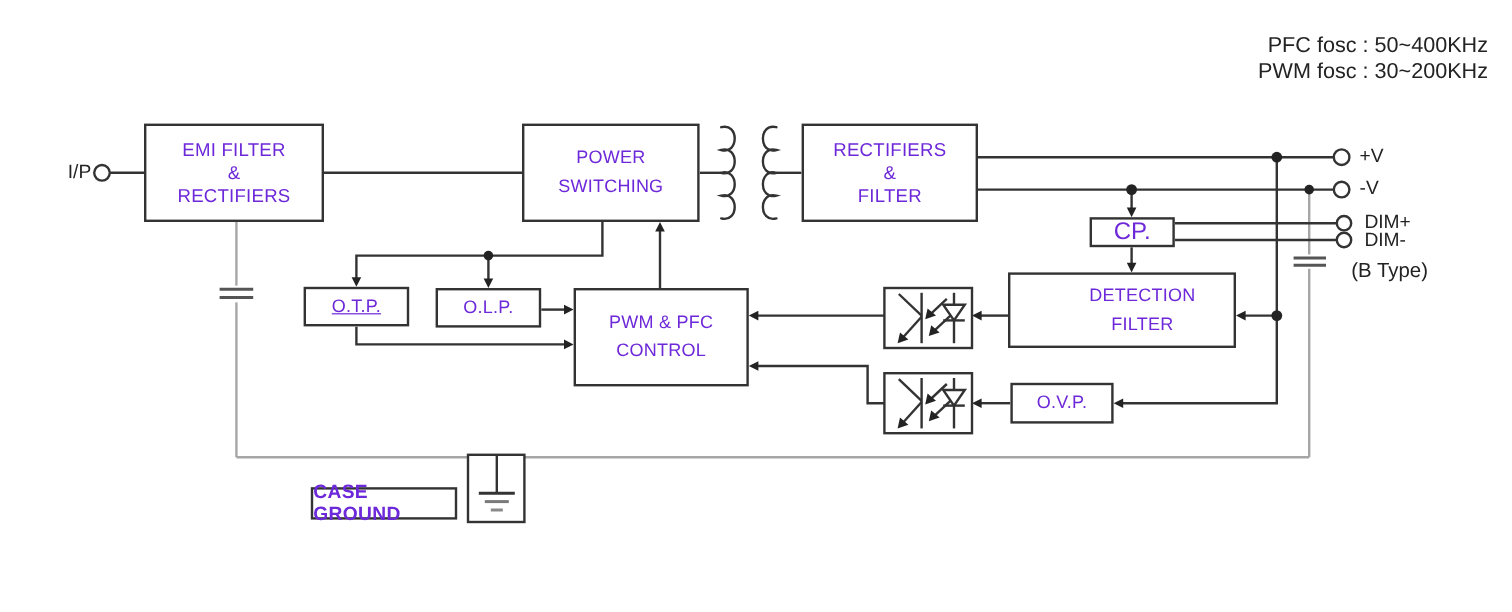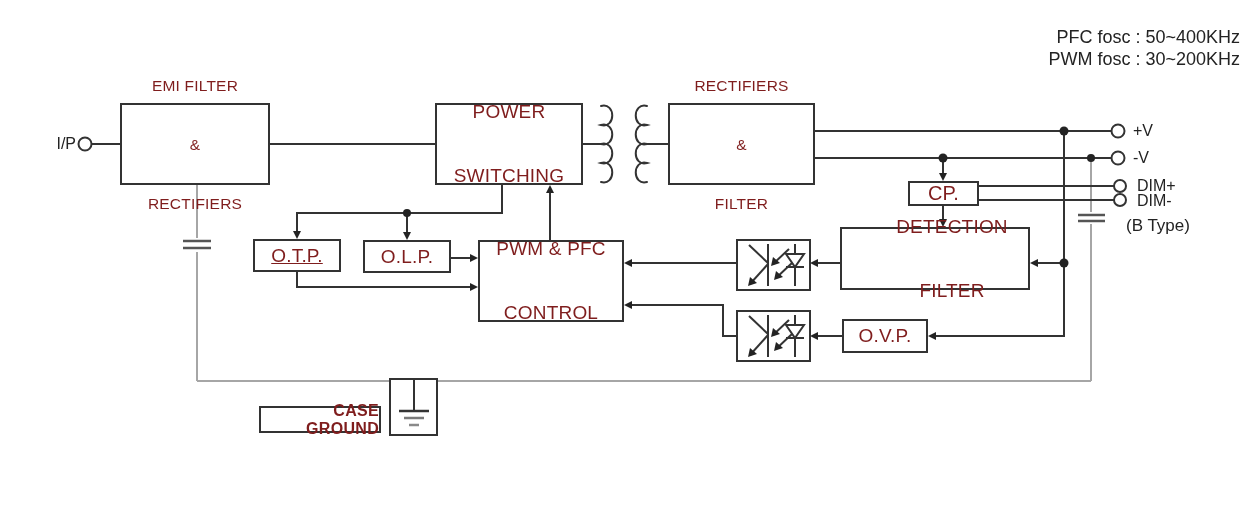--- a/index.html
+++ b/index.html
@@ -1,23 +1,23 @@
 <!DOCTYPE html>
 <html><head>
 <meta charset="utf-8">
 <style>
   html,body{margin:0;padding:0;background:#ffffff;}
   body{width:1260px;height:510px;overflow:hidden;font-family:"Liberation Sans",sans-serif;}
   .stage{position:relative;width:1260px;height:510px;background:#ffffff;color:#232323;}
   svg.wires{position:absolute;left:0;top:0;width:1260px;height:510px;}
   .box{position:absolute;box-sizing:border-box;border:2px solid #333333;background:#ffffff;
        display:flex;flex-direction:column;align-items:center;justify-content:center;
-       text-align:right;color:#7f1d1d;gap:40px;}
+       text-align:left;color:#6d28d9;}
   .box .ln{line-height:19px;font-size:15.5px;letter-spacing:.2px;}
-  .box .ln-big{line-height:24px;font-size:19px;letter-spacing:.2px;}
+  .box .ln-big{line-height:24px;font-size:15px;letter-spacing:.2px;}
   .box .ln-sm{line-height:15px;font-size:20px;}
   .lbl{position:absolute;color:#232323;font-size:16px;white-space:nowrap;}
   .hdr{position:absolute;right:20px;text-align:left;font-size:18px;line-height:22px;color:#232323;}
   .cg{font-size:16px;font-weight:600;letter-spacing:.3px;}
 </style>
 </head>
 <body>
 
 <div class="stage">
 

